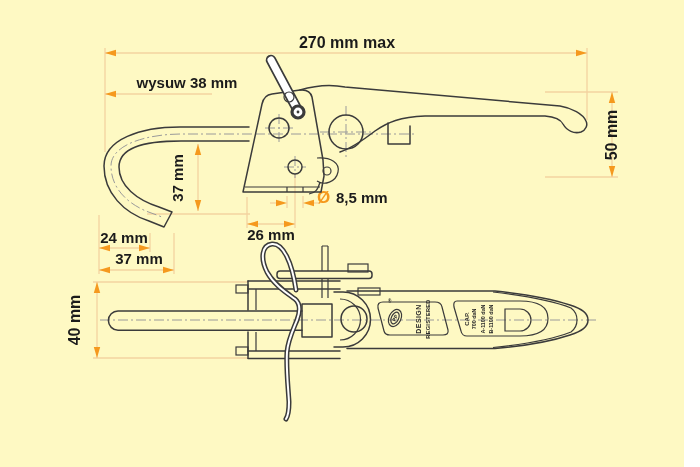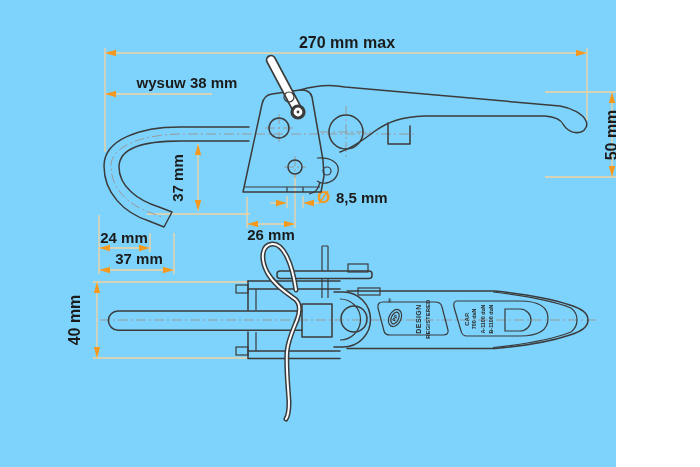--- a/index.html
+++ b/index.html
@@ -1,16 +1,16 @@
 <!DOCTYPE html>
 <html><head>
 <meta charset="utf-8">
 <style>
   html,body{margin:0;padding:0;background:#fff;}
-  #stage{position:relative;width:616px;height:467px;background:#7dd3fc;overflow:hidden;
+  #stage{position:relative;width:684px;height:467px;background:#fef9c3;overflow:hidden;
          font-family:"Liberation Sans",sans-serif;text-align:center;}
   svg{display:block}
   .dim{stroke:#f3d3a0;stroke-width:1.3;fill:none;}
   .arr{fill:#f5991e;stroke:none;}
   .dtx{font-family:"Liberation Sans",sans-serif;font-weight:bold;font-size:16px;fill:#1b1b1b;}
   .dtx2{font-family:"Liberation Sans",sans-serif;font-weight:bold;font-size:15px;fill:#1b1b1b;}
   .otx{font-family:"Liberation Sans",sans-serif;font-weight:bold;font-size:17px;fill:#f5991e;}
   .ln{stroke:#3b3b3b;stroke-width:1.5;fill:none;stroke-linecap:round;stroke-linejoin:round;}
   .lnt{stroke:#3b3b3b;stroke-width:1.2;fill:none;}
   .cl{stroke:#9a9a9a;stroke-width:1;fill:none;stroke-dasharray:10 3 2 3;}

